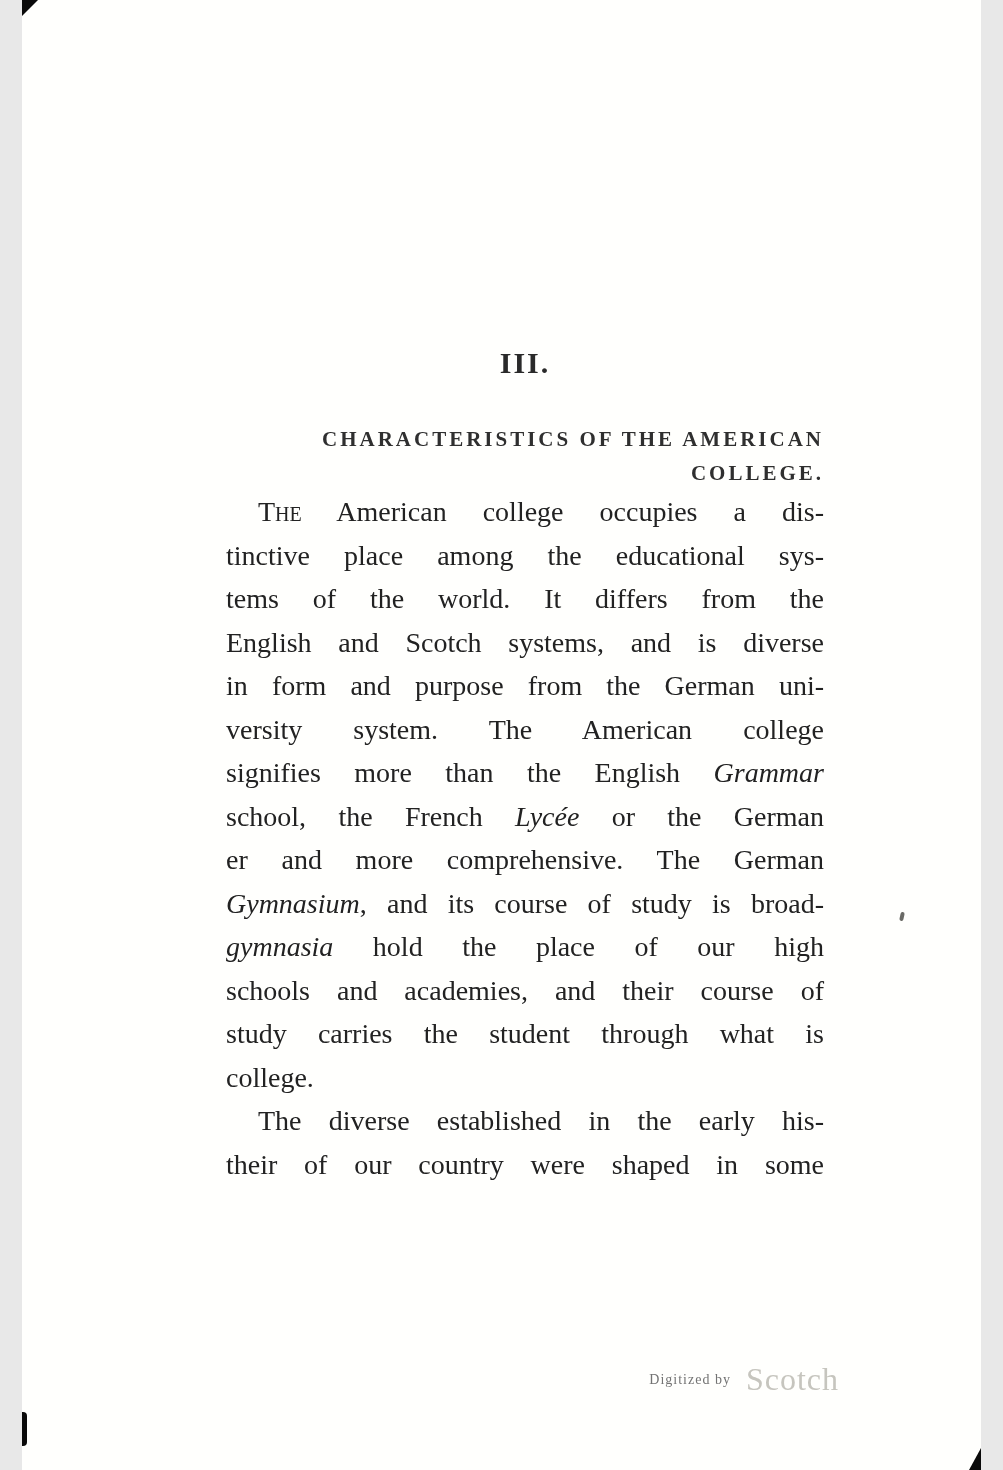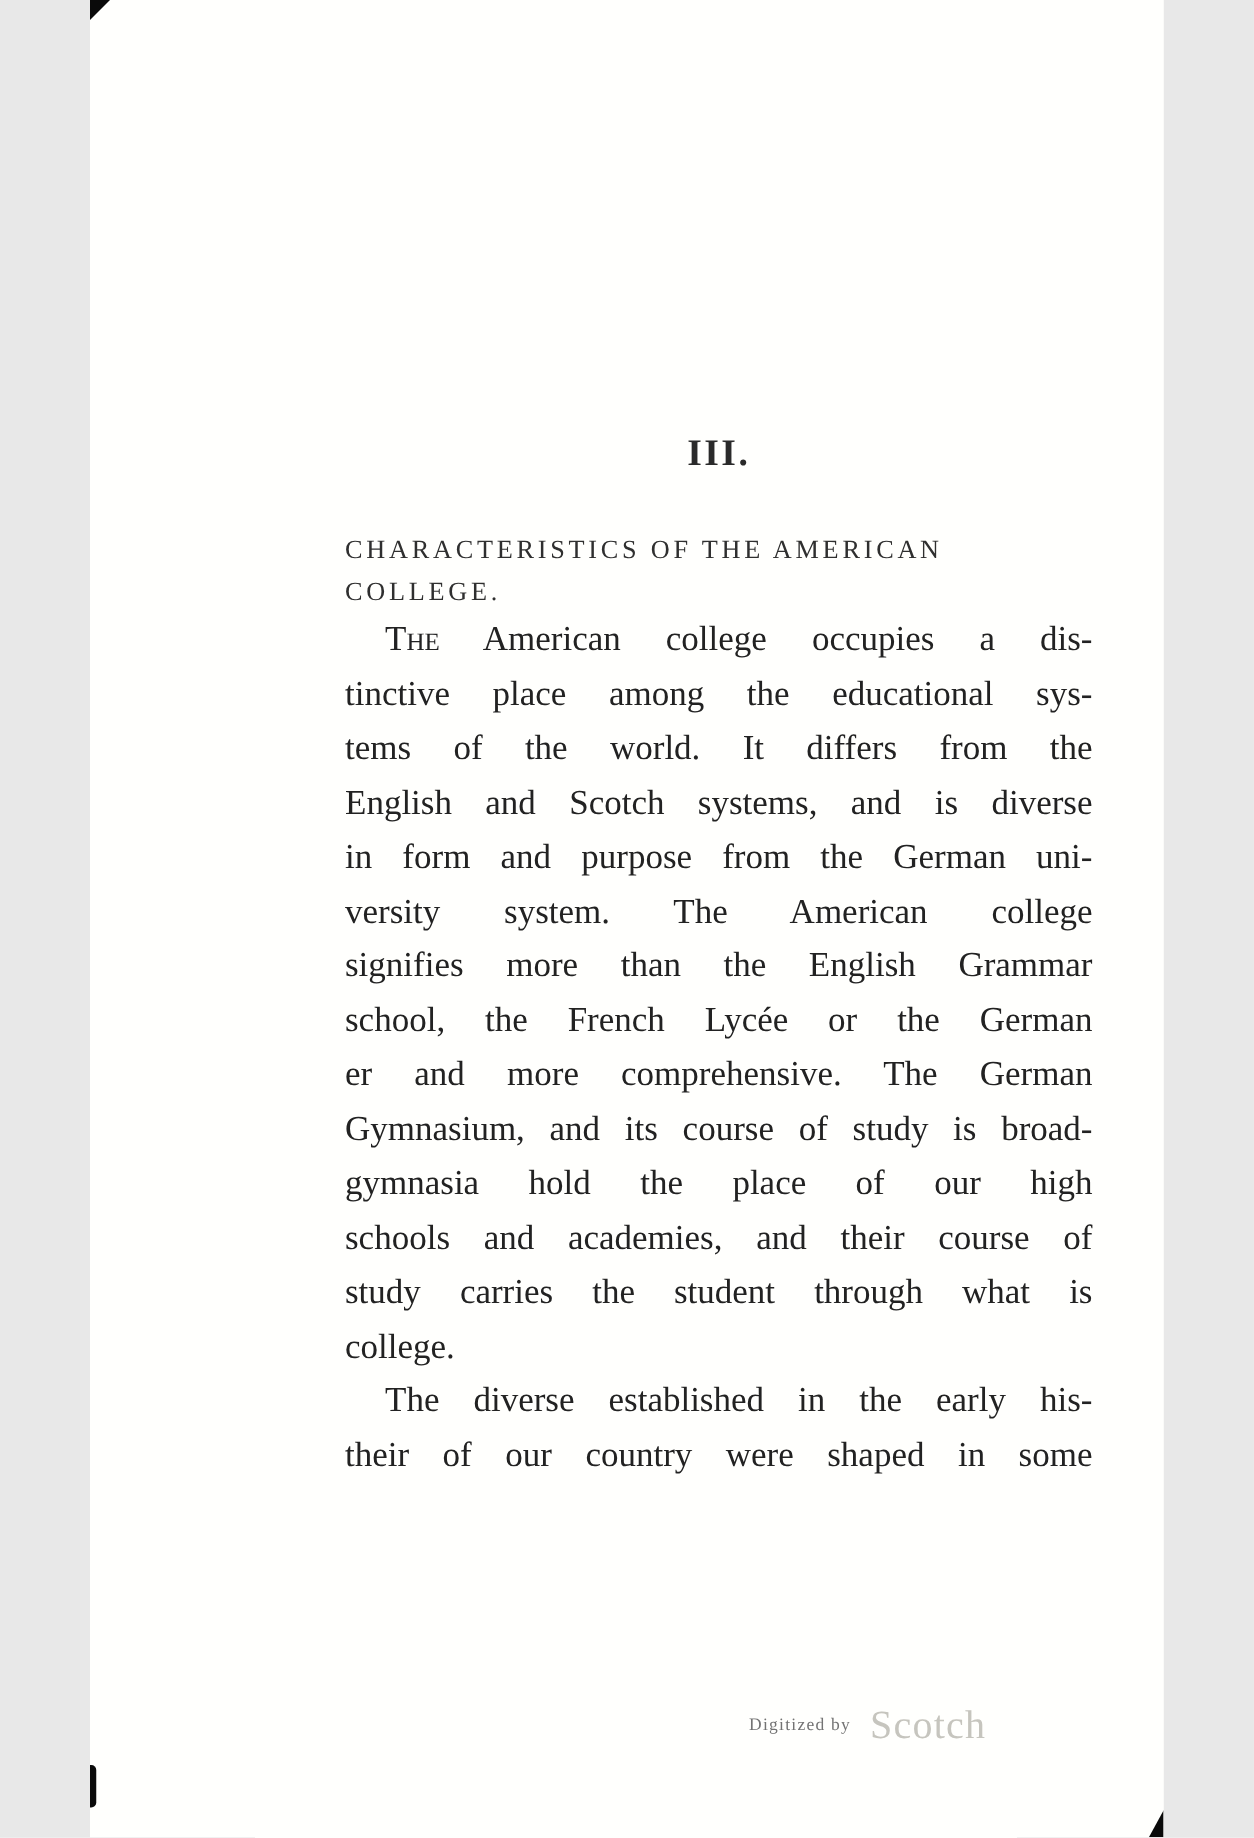--- a/index.html
+++ b/index.html
@@ -1,18 +1,18 @@
 <!DOCTYPE html>
 <html><head>
 <meta charset="utf-8">
 <style>
   html, body { margin: 0; padding: 0; background: #e8e8e8; }
   .page {
     position: relative;
-    width: 859px;
+    width: 959px;
     height: 1470px;
     margin: 0 auto;
     background: #fffffd;
     overflow: hidden;
     font-family: "Liberation Serif", "DejaVu Serif", serif;
     color: #242424;
   }
 
   .content {
     position: absolute;
@@ -24,42 +24,42 @@
   .section-number {
     text-align: center;
     font-size: 30px;
     font-weight: bold;
     letter-spacing: 2px;
     color: #2a2a2a;
   }
 
   .heading {
     margin-top: 42px;
-    text-align: left;
+    text-align: right;
     font-size: 21px;
-    font-weight: normal;
+    font-weight: bold;
     letter-spacing: 3px;
     line-height: 34px;
     color: #2f2f2f;
   }
 
   .body-text {
     font-size: 28px;
     line-height: 43.5px;
     color: #222;
   }
 
   .line {
     text-align: justify;
     text-align-last: justify;
   }
   .line.first { text-indent: 32px; }
   .line.last  { text-align-last: left; }
 
-  .i  { }
+  .i  { font-style: italic; }
   .sc { font-variant: small-caps; }
 
   .watermark {
     position: absolute;
     right: 142px;
     bottom: 72px;
     color: #c9c8c1;
     white-space: nowrap;
     user-select: none;
   }

